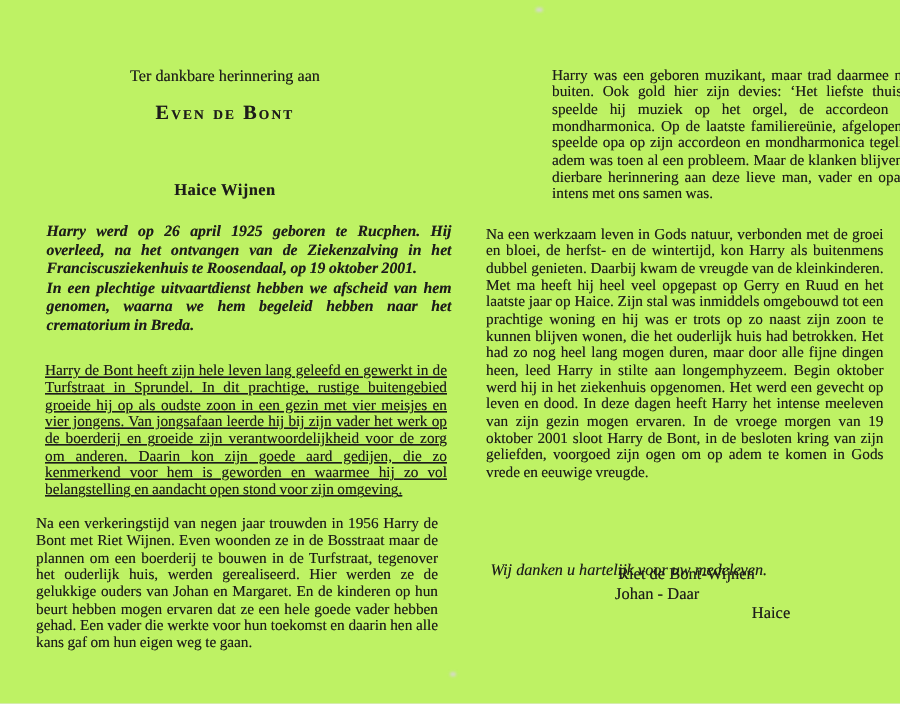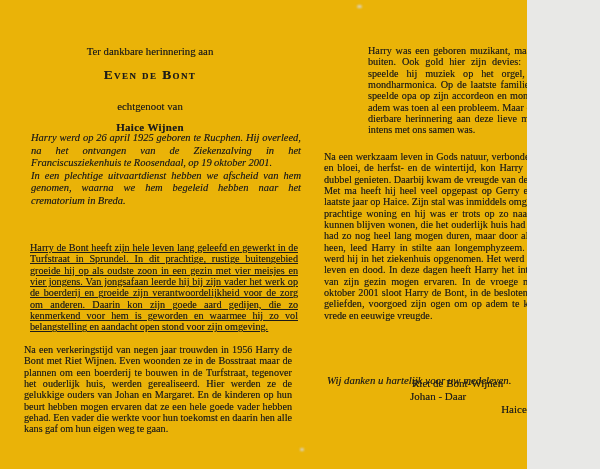--- a/index.html
+++ b/index.html
@@ -1,20 +1,20 @@
 <!DOCTYPE html>
 <html><head>
 <meta charset="utf-8">
 <style>
   html, body { margin: 0; padding: 0; background: #e8e8e6; }
   .page {
     position: relative;
-    width: 527px;
+    width: 600px;
     height: 469px;
-    background: #eab308;
+    background: #bef264;
     font-family: "Liberation Serif", serif;
     color: #1d1c1a;
     overflow: hidden;
     text-shadow: 0 0 0.35px rgba(25,25,25,0.55);
   }
   .block { position: absolute; }
   .center { text-align: center; }
 
   
   .dedication { left: 30px; top: 45px; width: 240px; font-size: 10.8px; }
@@ -28,22 +28,22 @@
 
   
   .para {
     font-size: 10.2px;
     line-height: 11.35px;
     text-align: justify;
     white-space: pre-line;
     word-spacing: -0.25px;
   }
   .intro {
-    left: 31px; top: 132px; width: 270px;
-    font-style: italic; font-weight: 400;
+    left: 31px; top: 149px; width: 270px;
+    font-style: italic; font-weight: 700;
     font-size: 10.5px; line-height: 12.55px;
   }
   .youth   { left: 30px; top: 242px; width: 268px; text-decoration: underline; }
   .familyp { left: 24px; top: 344px; width: 268px; }
 
   .music    { left: 324px; top: 45px;  width: 265px; margin-left: 44px; }
   .farewell { left: 324px; top: 151px; width: 265px; }
 
   .thanks {
     left: 327px; top: 350px; width: 262px;
@@ -77,21 +77,20 @@
 
 <div class="page">
 
   <div class="speck speck-1"></div>
   <div class="speck speck-2"></div>
 
   <div class="block center dedication">Ter dankbare herinnering aan</div>
 
   <div class="block center name">Even de Bont</div>
 
-  <div class="block center relation">echtgenoot van</div>
 
   <div class="block center spouse">Haice Wijnen</div>
 
   <div class="block para intro">Harry werd op 26 april 1925 geboren te Rucphen. Hij overleed, na het ontvangen van de Ziekenzalving in het Franciscusziekenhuis te Roosendaal, op 19 oktober 2001.
 In een plechtige uitvaartdienst hebben we afscheid van hem genomen, waarna we hem begeleid hebben naar het crematorium in Breda.</div>
 
   <div class="block para youth">Harry de Bont heeft zijn hele leven lang geleefd en gewerkt in de Turfstraat in Sprundel. In dit prachtige, rustige buitengebied groeide hij op als oudste zoon in een gezin met vier meisjes en vier jongens. Van jongsafaan leerde hij bij zijn vader het werk op de boerderij en groeide zijn verantwoordelijkheid voor de zorg om anderen. Daarin kon zijn goede aard gedijen, die zo kenmerkend voor hem is geworden en waarmee hij zo vol belangstelling en aandacht open stond voor zijn omgeving.</div>
 
   <div class="block para familyp">Na een verkeringstijd van negen jaar trouwden in 1956 Harry de Bont met Riet Wijnen. Even woonden ze in de Bosstraat maar de plannen om een boerderij te bouwen in de Turfstraat, tegenover het ouderlijk huis, werden gerealiseerd. Hier werden ze de gelukkige ouders van Johan en Margaret. En de kinderen op hun beurt hebben mogen ervaren dat ze een hele goede vader hebben gehad. Een vader die werkte voor hun toekomst en daarin hen alle kans gaf om hun eigen weg te gaan.</div>
 

